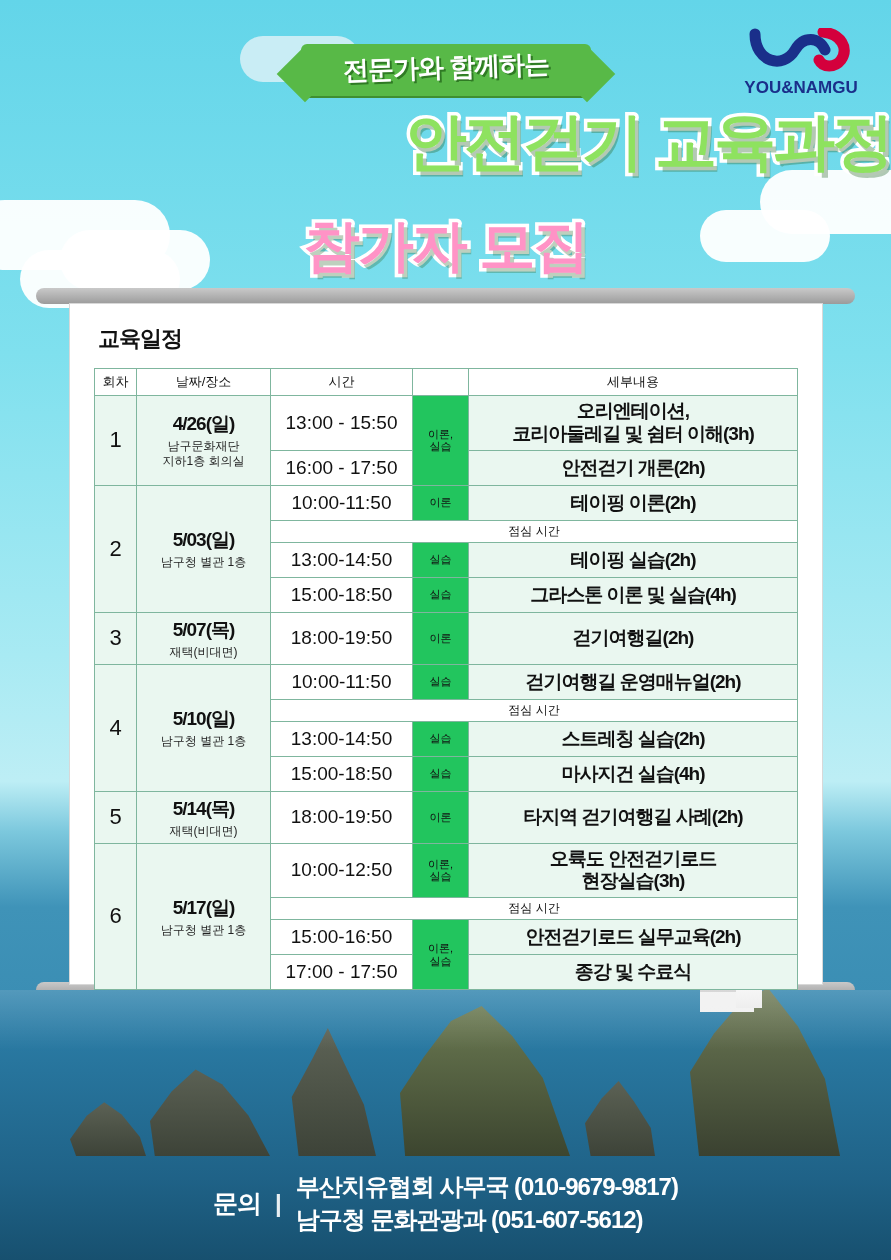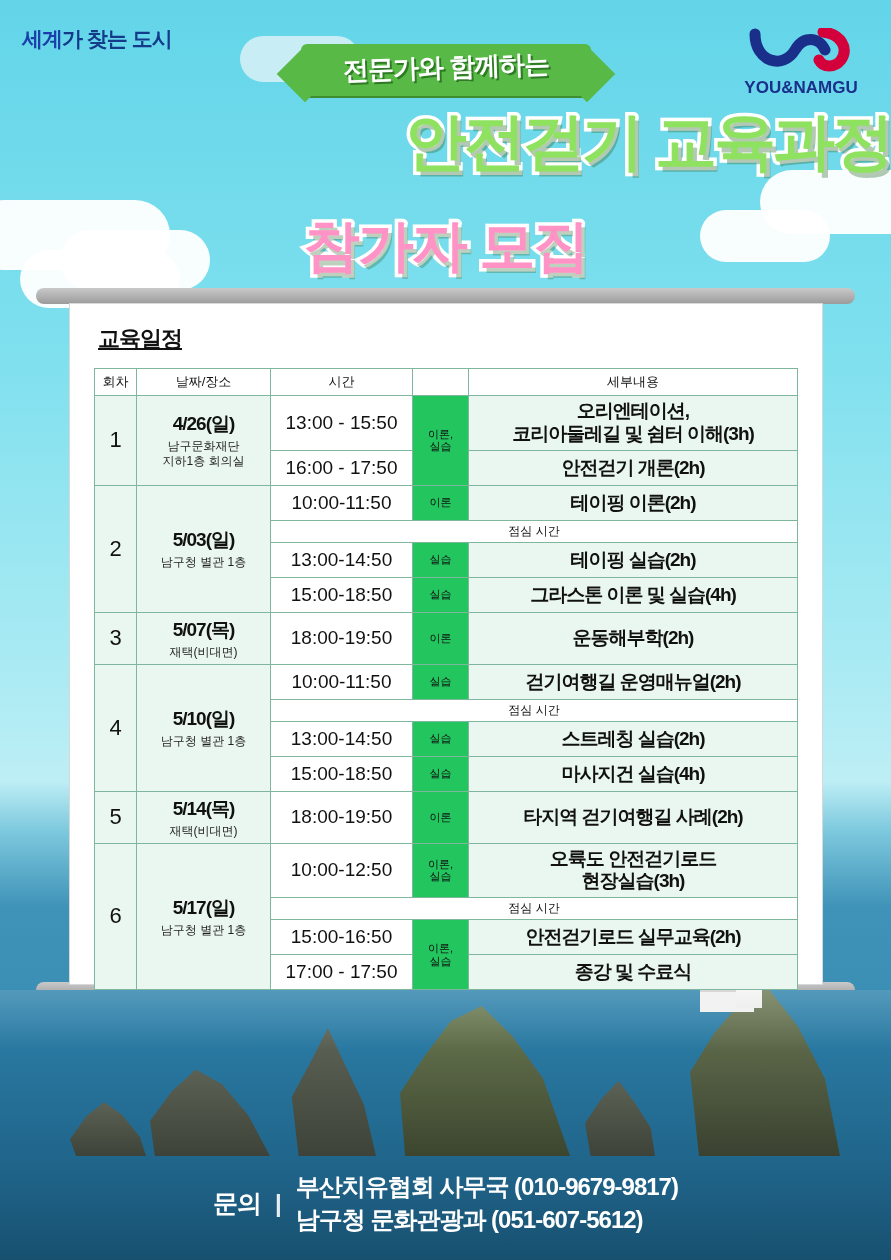--- a/index.html
+++ b/index.html
@@ -99,21 +99,21 @@
   .board-bar.top { top:288px; }
   .board-bar.bottom { top:982px; }
   .board {
     position:absolute; left:70px; top:304px; width:752px; height:680px;
     background:#ffffff;
     box-shadow: 0 0 0 1px #d8d8d8;
   }
   .board-inner { padding:20px 24px 0 24px; }
   .board h2 {
     margin:0 0 14px 4px;
-    font-size:22px; font-weight:bold; color:#111; letter-spacing:-1px;text-decoration:underline;
+    font-size:22px; font-weight:bold; color:#111; letter-spacing:-1px;
   }
 
   
   table.sched {
     width:100%; border-collapse:collapse;
     table-layout:fixed;
   }
   table.sched th, table.sched td {
     border:1px solid #7fb69e;
     text-align:center;
@@ -196,23 +196,20 @@
 
   <div class="cloud c1"></div>
   <div class="cloud c2"></div>
   <div class="cloud c3"></div>
   <div class="cloud c4"></div>
   <div class="cloud c5"></div>
   <div class="cloud c6"></div>
   <div class="cloud c7"></div>
 
   <div class="slogan">
-    <div class="l2">
-      <span class="hl">세계</span><span class="dk">가 찾는 도시</span>
-    </div>
   </div>
 
   <div class="logo">
     <div class="logo-mark">
       <svg class="swoosh" viewBox="0 0 104 44">
         <path d="M6 6 C6 34, 34 42, 46 22 C54 8, 70 8, 76 22" fill="none" stroke="#1a2f8a" stroke-width="11" stroke-linecap="round"></path>
         <path d="M74 4 C92 6, 100 20, 92 32 C86 40, 74 40, 70 32" fill="none" stroke="#d4003c" stroke-width="11" stroke-linecap="round"></path>
       </svg>
     </div>
     <div class="logo-text">YOU&amp;NAMGU</div>
@@ -285,21 +282,21 @@
               <td class="desc">그라스톤 이론 및 실습(4h)</td>
             </tr>
             <tr>
               <td class="no" rowspan="1">3</td>
               <td class="date" rowspan="1">
                 <div class="d">5/07(목)</div>
                 <div class="p">재택(비대면)</div>
               </td>
               <td class="time">18:00-19:50</td>
               <td class="type">이론</td>
-              <td class="desc">운동해부학(2h)</td>
+              <td class="desc">걷기여행길(2h)</td>
             </tr>
             <tr>
               <td class="no" rowspan="4">4</td>
               <td class="date" rowspan="4">
                 <div class="d">5/10(일)</div>
                 <div class="p">남구청 별관 1층</div>
               </td>
               <td class="time">10:00-11:50</td>
               <td class="type">실습</td>
               <td class="desc">걷기여행길 운영매뉴얼(2h)</td>

